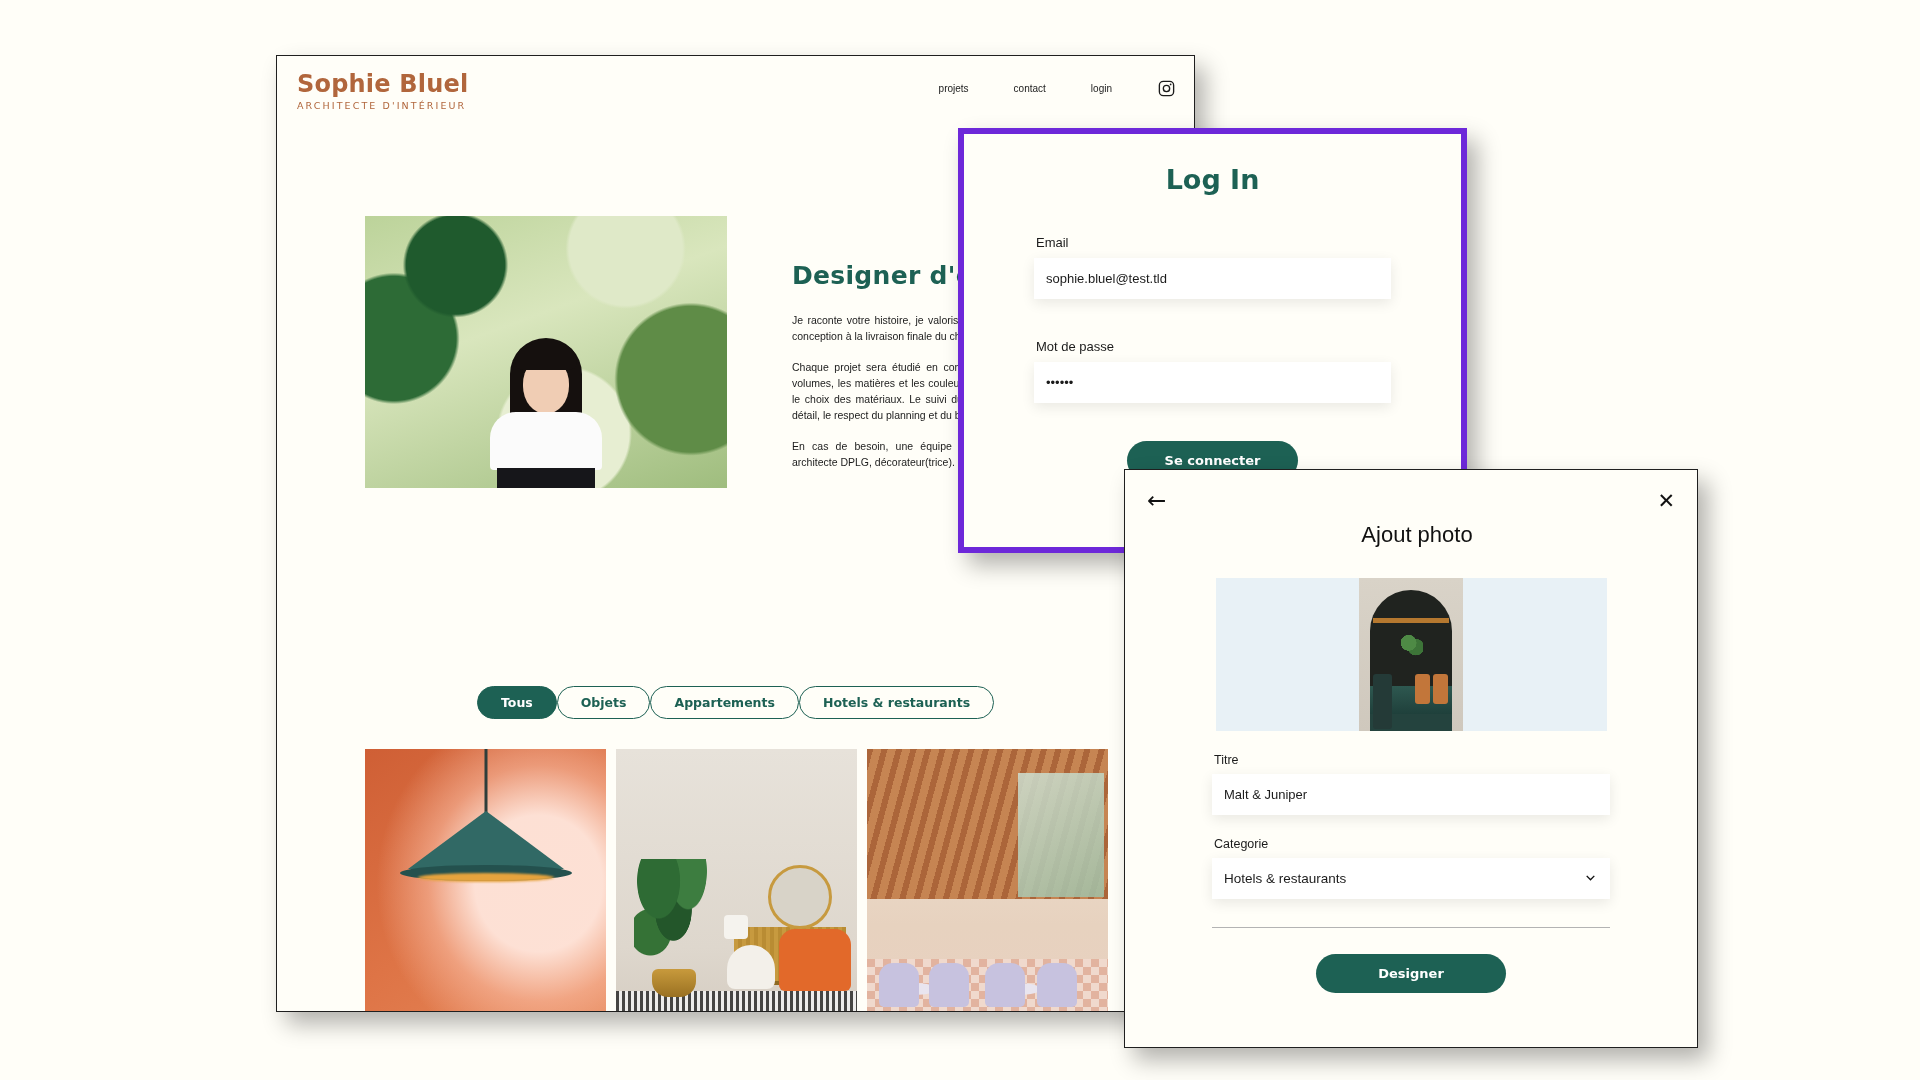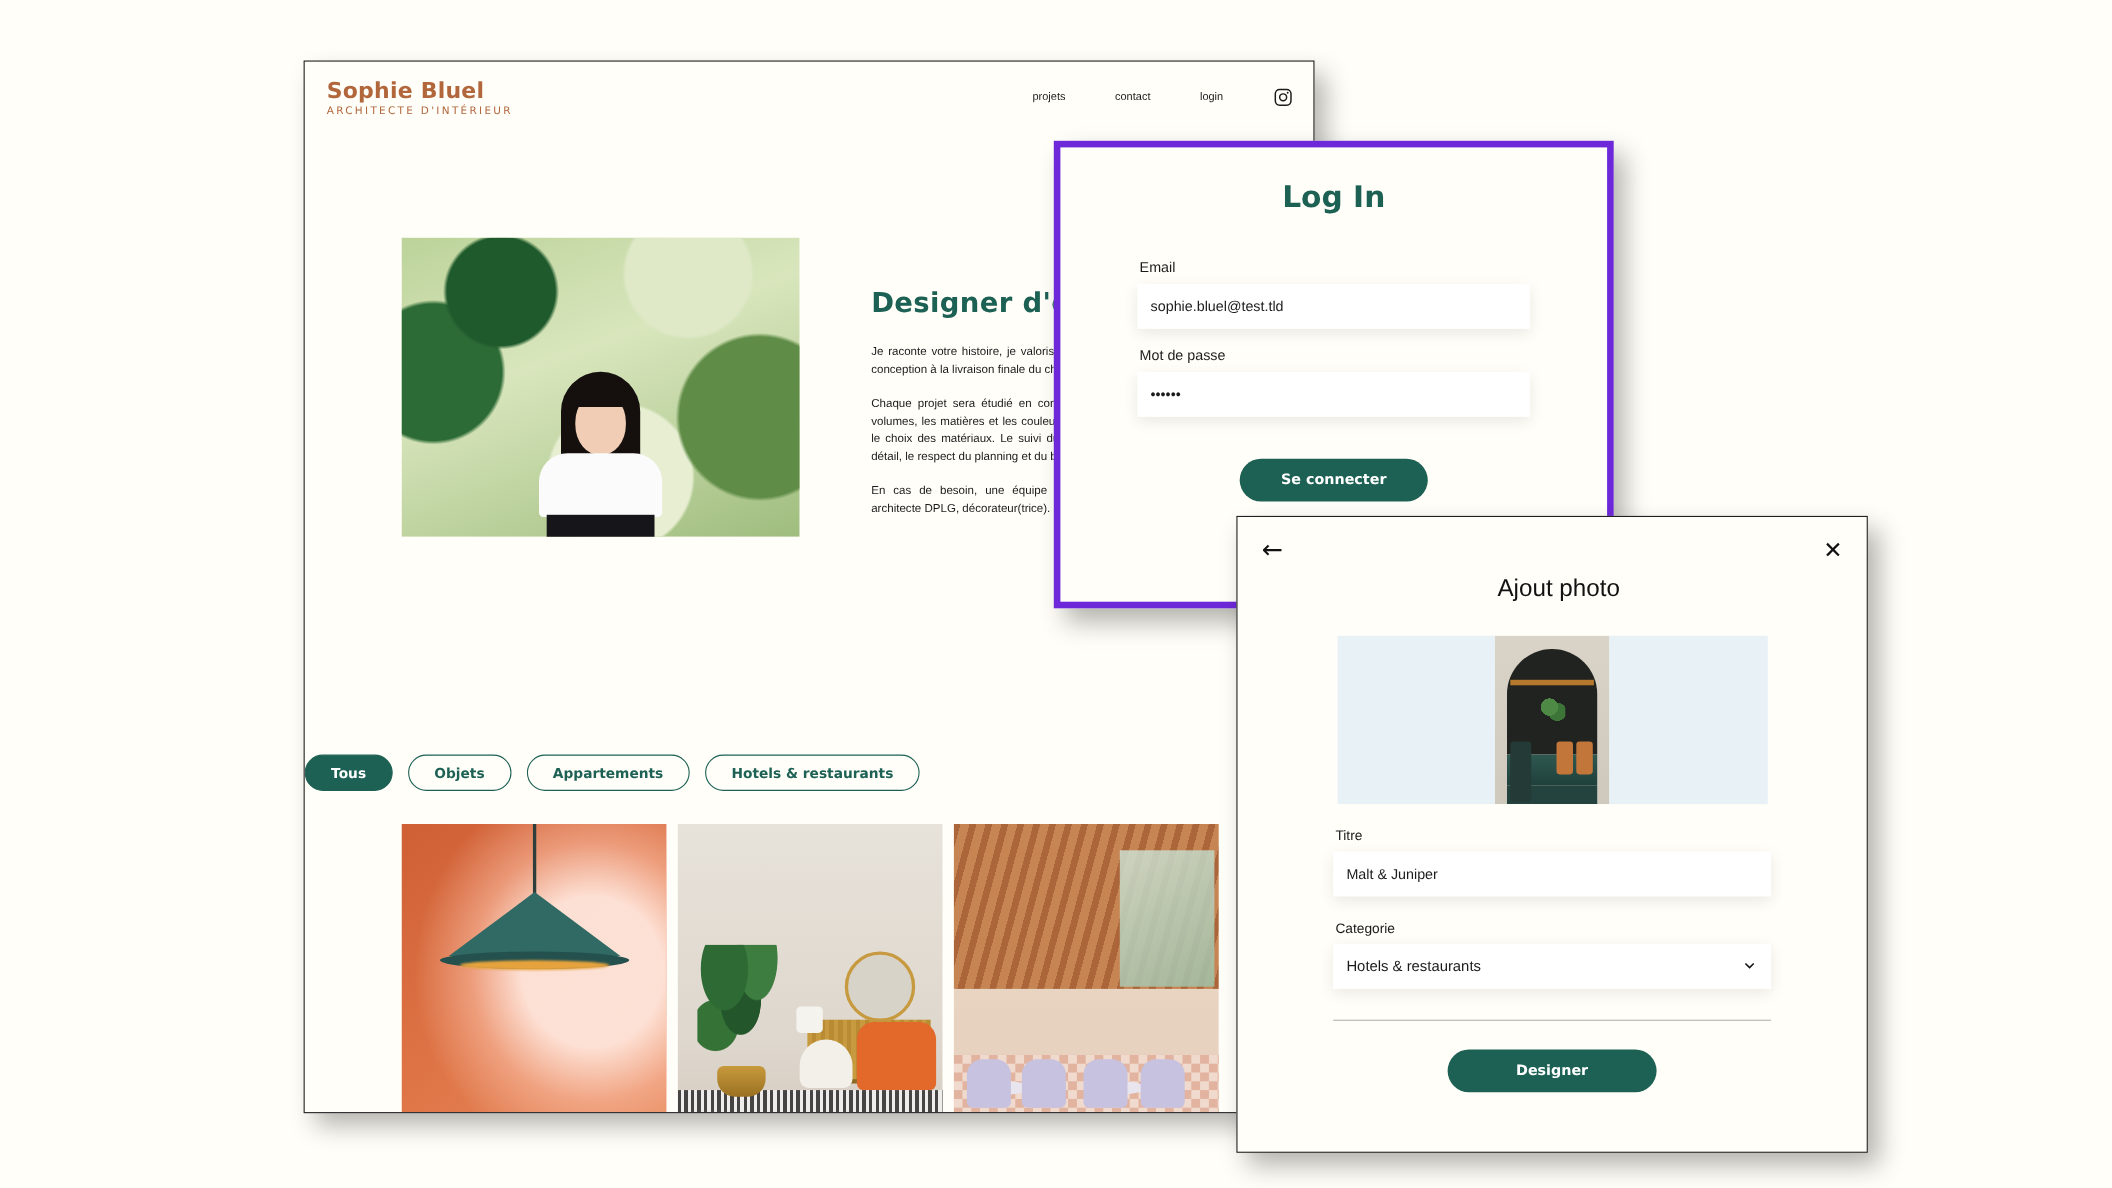--- a/index.html
+++ b/index.html
@@ -19,21 +19,21 @@
     overflow:hidden;
   }
 
   
   #site-header{
     position:absolute; left:0; top:0; width:100%; height:70px;
   }
   #logo-block{position:absolute; left:20px; top:16px;}
   #logo-title{
     font-family:"DejaVu Sans", sans-serif;
-    font-weight:bold; font-size:20px; letter-spacing:.2px;
+    font-weight:bold; font-size:24px; letter-spacing:.2px;
     color:#B1663C; line-height:1;
   }
   #logo-sub{
     font-family:"DejaVu Sans", sans-serif;
     font-size:9.5px; letter-spacing:2.1px; color:#B1663C;
     margin-top:4px;
   }
   #site-nav{
     position:absolute; right:18px; top:23px;
     display:flex; align-items:center; gap:45px;
@@ -65,21 +65,21 @@
   }
 
   
   #projects-title{
     position:absolute; left:0; top:565px; width:100%; text-align:center;
     font-family:"DejaVu Sans", sans-serif;
     font-size:25px; font-weight:bold; color:#1D6154; letter-spacing:.3px;
   }
   #filters{
     position:absolute; left:0; top:630px; width:100%;
-    display:flex; gap:14px;
+    display:flex; justify-content:center; gap:0;
   }
   .filter-btn{
     border:1px solid #1D6154; border-radius:60px;
     padding:8px 23px; font-size:12.5px; font-weight:bold;
     font-family:"DejaVu Sans", sans-serif;
     color:#1D6154; background:#FFFEF8; cursor:pointer; white-space:nowrap;
   }
   .filter-btn.active{background:#1D6154;color:#fff;}
 
   #gallery{
@@ -104,21 +104,21 @@
   }
   .login-field-wrap{margin:0 70px;}
   .text-input{
     width:100%; box-sizing:border-box; height:41px;
     background:#ffffff; border:none; outline:none;
     box-shadow:0 4px 14px rgba(0,0,0,.09);
     font-size:13px; color:#1b1b1b; padding:0 12px;
     font-family:"Liberation Sans", sans-serif;
   }
   #login-email-group{margin-top:40px;}
-  #login-pass-group{margin-top:16px;}
+  #login-pass-group{margin-top:40px;}
   #login-submit-wrap{margin-top:38px; text-align:center;}
   .green-btn{
     background:#1D6154; color:#fff; border:none; border-radius:60px;
     font-family:"DejaVu Sans", sans-serif;
     font-weight:bold; font-size:13px; cursor:pointer;
   }
   #login-submit{padding:12px 38px;}
 
   
   #photo-modal{

